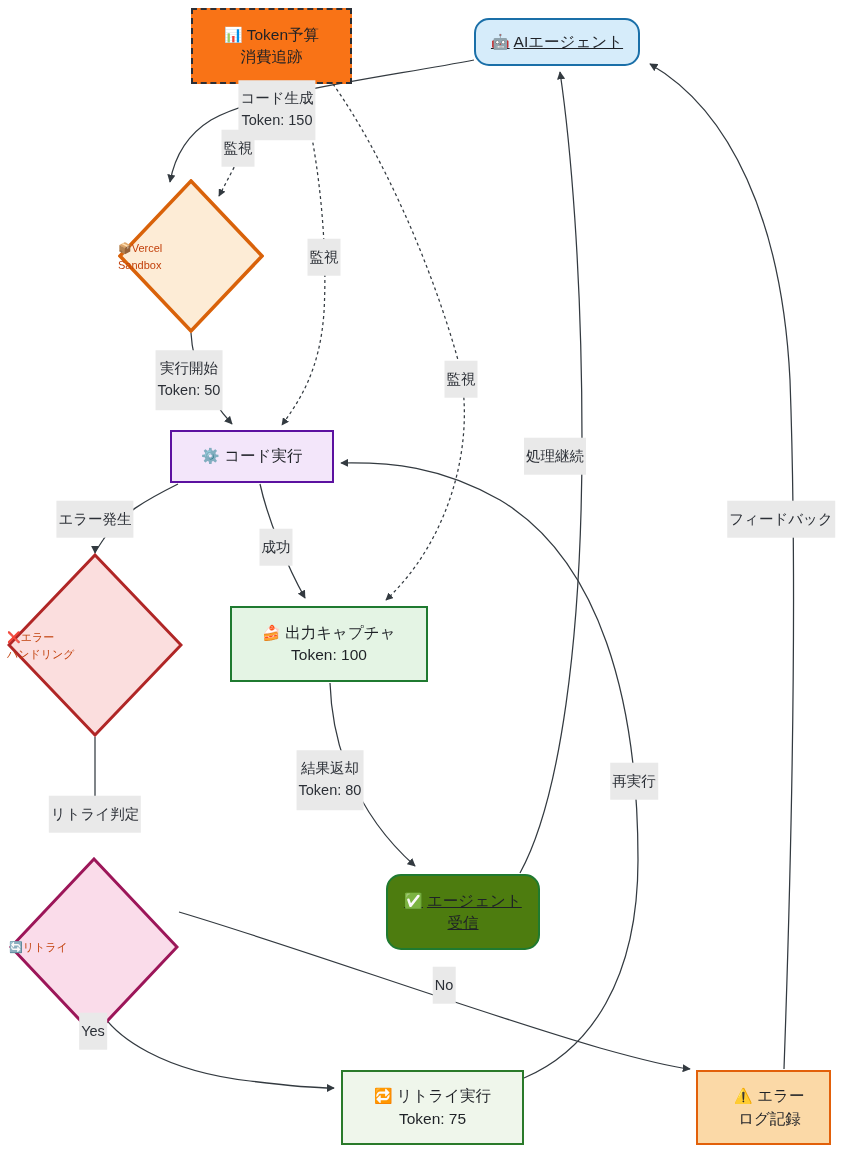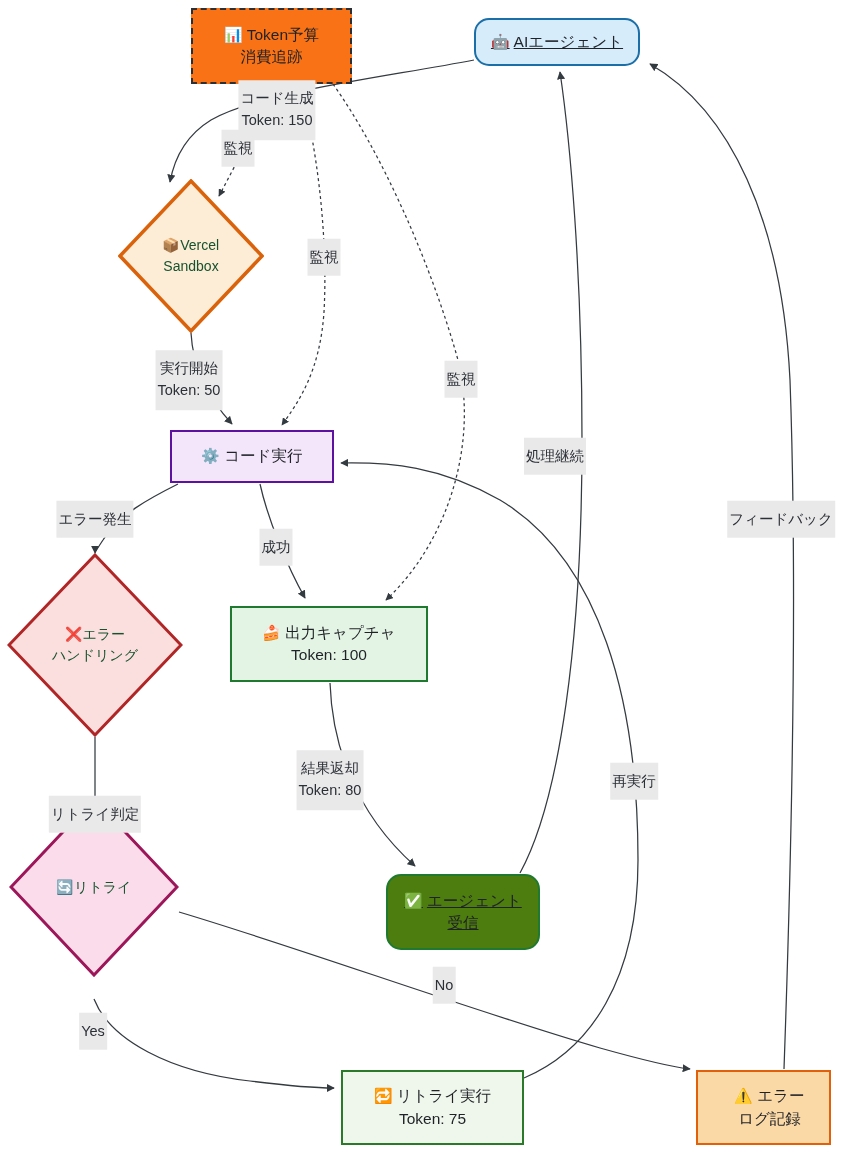--- a/index.html
+++ b/index.html
@@ -67,24 +67,24 @@
     left: 0; top: 0;
     width: 100%;
     height: 100%;
   }
   .diamond-label {
     position: absolute;
     left: 0;
     top: 50%;
     width: 100%;
     transform: translateY(-50%);
-    text-align: center;
-    font-size: 14px;
+    text-align: left;
+    font-size: 11px;
     line-height: 1.5;
-    color: #14532d;
+    color: #c2410c;
     pointer-events: none;
   }
   
   .edge-label {
     position: absolute;
     background: #e9e9e9;
     color: #2b2f36;
     font-size: 14.5px;
     line-height: 1.42;
     padding: 8px 2px;
@@ -178,21 +178,21 @@
       <div class="line1"><span class="ico">❌</span><span>エラー</span></div>
       <div class="line2">ハンドリング</div>
     </div>
   </div>
 
   <div class="node rect" style="left:230px; top:606px; width:198px; height:76px; background:#e4f4e4; border-color:#1f7a30;">
     <div class="line1"><span class="ico">🍰</span><span>出力キャプチャ</span></div>
     <div class="line2">Token: 100</div>
   </div>
 
-  <div class="diamond-wrap" style="left:9px; top:797px; width:170px; height:180px;text-decoration:underline;">
+  <div class="diamond-wrap" style="left:9px; top:857px; width:170px; height:180px;text-decoration:underline;">
     <svg class="diamond-shape" viewBox="0 0 170 180" preserveAspectRatio="none">
       <polygon points="85,2 168,90 85,178 2,90" fill="#fadcea" stroke="#9c1659" stroke-width="3"></polygon>
     </svg>
     <div class="diamond-label">
       <div class="line1"><span class="ico">🔄</span><span>リトライ</span></div>
     </div>
   </div>
 
   <div class="node rect rounded" style="left:386px; top:874px; width:154px; height:76px; background:#4d7c0f; border-color:#1f7a30;">
     <div class="line1"><span class="ico">✅</span><span>エージェント</span></div>

